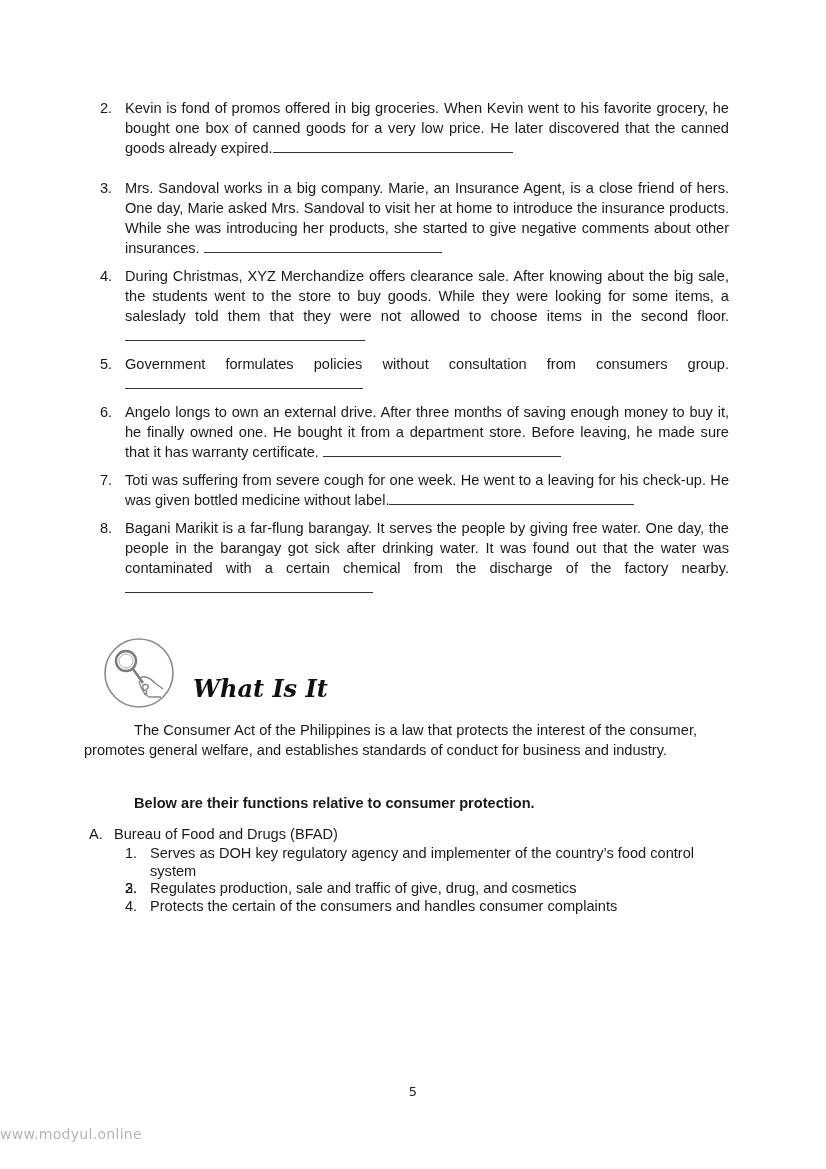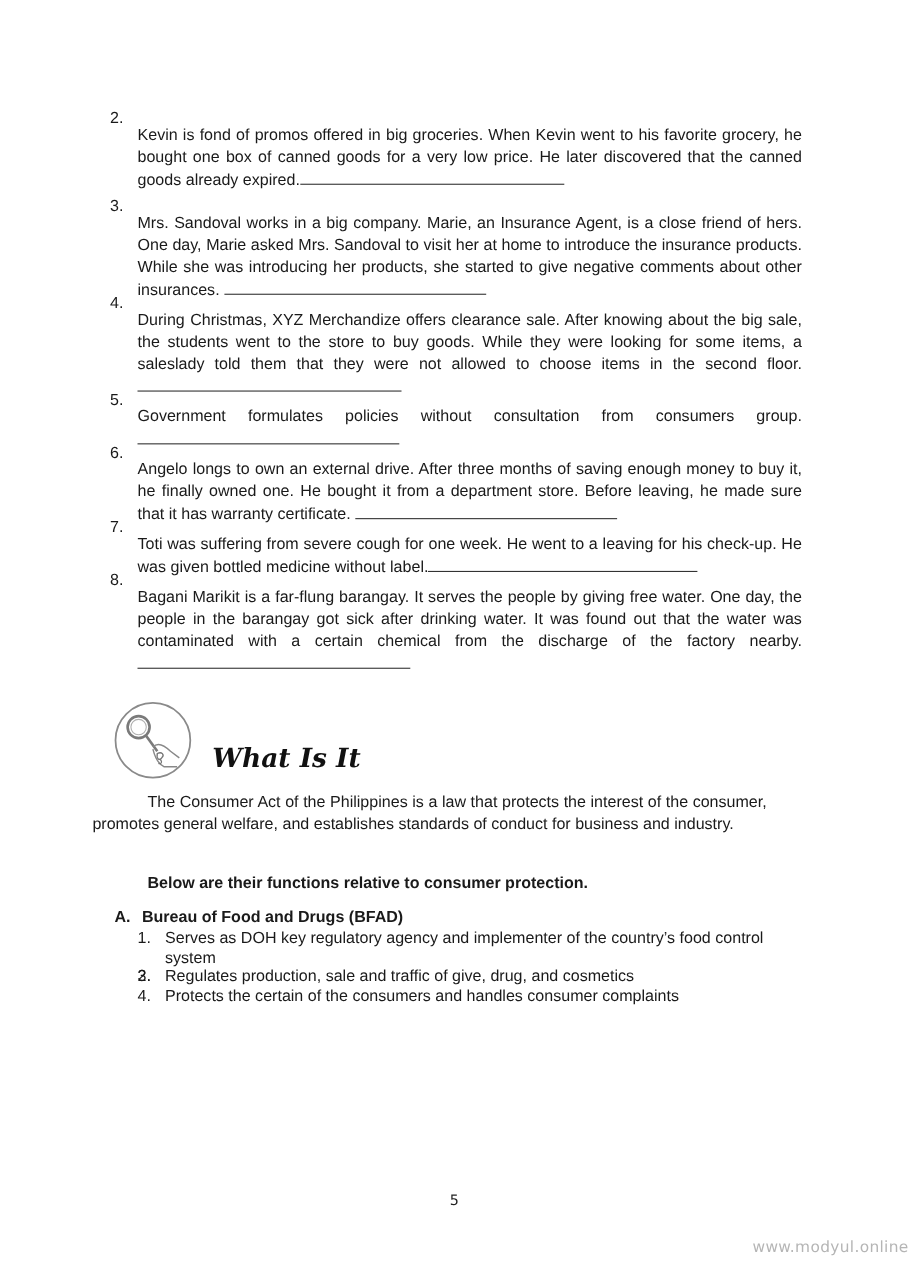--- a/index.html
+++ b/index.html
@@ -2,42 +2,42 @@
 <html><head>
 <meta charset="utf-8">
 <style>
   html, body { margin: 0; padding: 0; background: #ffffff; }
   body { width: 826px; height: 1169px; position: relative; overflow: hidden;
          font-family: "Liberation Sans", sans-serif; color: #1a1a1a; }
   .page { position: absolute; left: 0; top: 0; width: 826px; height: 1169px; }
 
   .item { position: absolute; left: 100px; width: 629px; font-size: 14.6px; line-height: 20px; }
   .item .num { position: absolute; left: 0; top: 0; }
-  .item .text { margin-left: 25px; text-align: justify; text-align-last: left; margin-top: 15px; }
+  .item .text { margin-left: 25px; text-align: justify; text-align-last: left; }
   .blank { display: inline-block; border-bottom: 1px solid #333; height: 14px; vertical-align: baseline; }
 
   .section-header { position: absolute; left: 100px; top: 634px; height: 86px; }
   .icon-circle { position: absolute; left: 3px; top: 3px; width: 72px; height: 72px; }
   .section-title { position: absolute; left: 93px; top: 40px; font-family: "DejaVu Serif", serif;
                    font-weight: bold; font-style: italic; font-size: 24px; white-space: nowrap; color: #111; }
 
   .para { position: absolute; left: 84px; width: 613px; font-size: 14.6px; line-height: 19.5px;
           text-align: justify; text-align-last: left; }
   .para .indent { display: inline-block; width: 50px; }
   .bold-line { position: absolute; left: 100px; font-size: 14.6px; font-weight: bold; margin-left: 34px; }
 
-  .sub-heading { position: absolute; left: 104px; top: 826px; font-size: 14.6px; font-weight: bold; }
+  .sub-heading { position: absolute; left: 89px; top: 826px; font-size: 14.6px; font-weight: normal; }
   .sub-heading .letter { display: inline-block; width: 25px; }
   .sub-list { position: absolute; left: 125px; top: 845px; width: 610px; font-size: 14.6px; line-height: 17.6px; }
   .sub-list .li { position: relative; padding-left: 25px; }
   .sub-list .li .n { position: absolute; left: 0; }
 
   .page-number { position: absolute; left: 0; width: 826px; top: 1084px; text-align: center;
                  font-family: "DejaVu Sans", sans-serif; font-size: 13px; color: #222; }
-  .watermark { position: absolute; left: 0; width: 826px; top: 1126px; text-align: right;
+  .watermark { position: absolute; left: 0; width: 826px; top: 1126px; text-align: left;
                font-family: "DejaVu Sans", sans-serif; font-size: 14px; color: #b5b5b5; letter-spacing: 0.3px; }
 </style>
 </head>
 <body>
 
 <div class="page">
 
   <div class="item" style="top:98px">
     <span class="num">2.</span>
     <div class="text"><span>Kevin is fond of promos offered in big groceries. When Kevin went to his favorite grocery, he bought one box of canned goods for a very low price. He later discovered that the canned goods already expired.</span><span class="blank" style="width:240px"></span></div>

